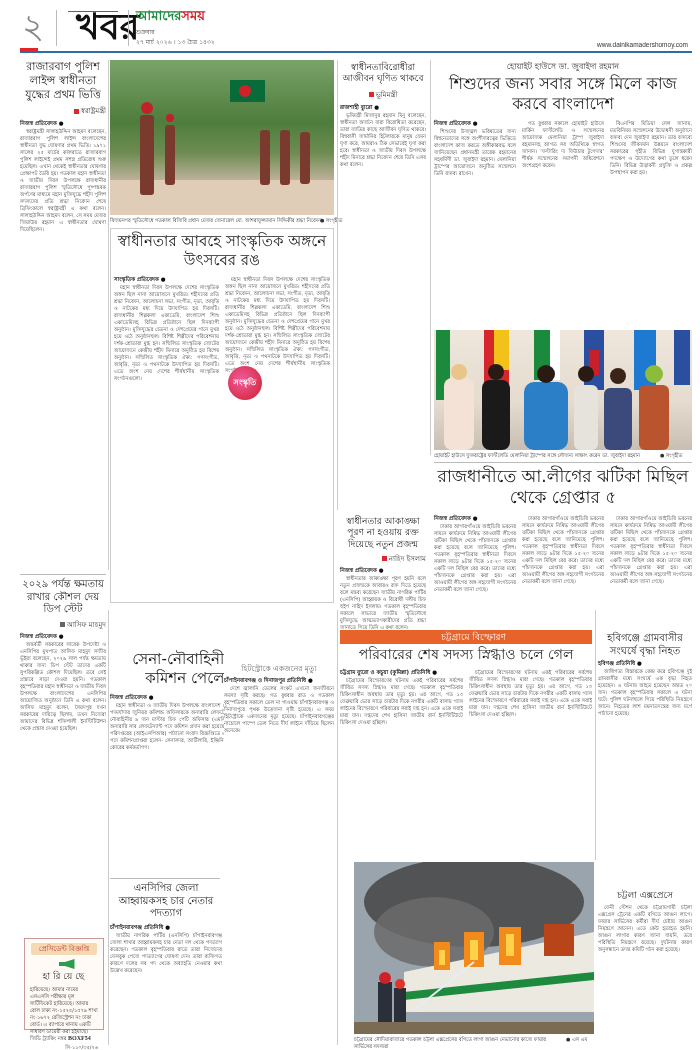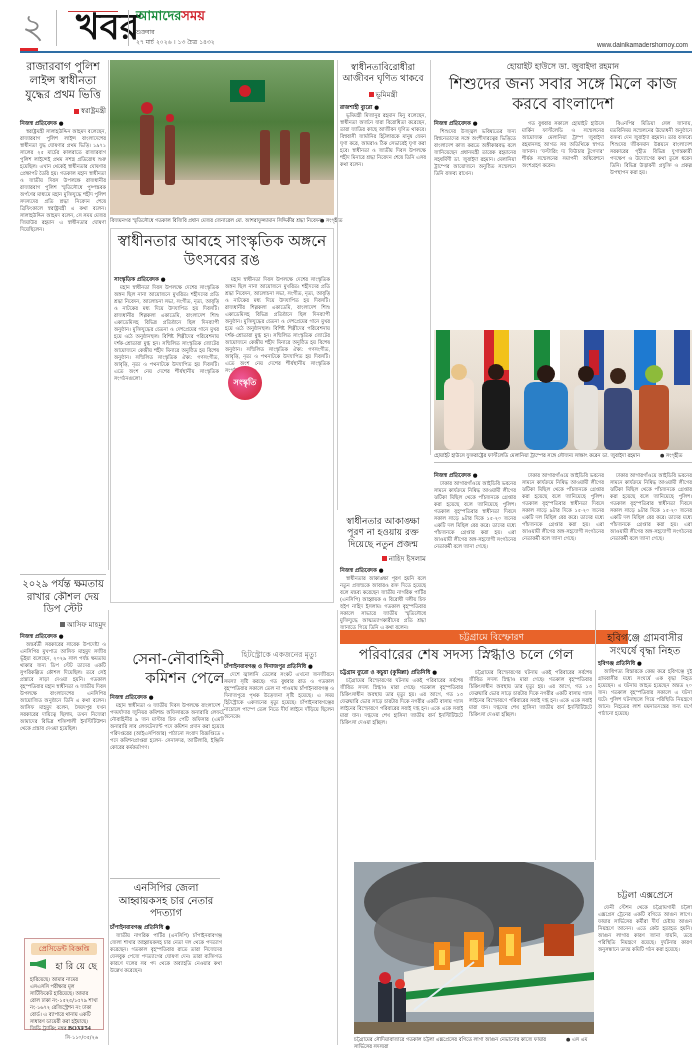--- a/index.html
+++ b/index.html
@@ -181,20 +181,21 @@
   <div class="hl" style="font-size:9px;">স্বাধীনতার আকাঙ্ক্ষা পূরণ না হওয়ায় রক্ত দিয়েছে নতুন প্রজন্ম</div>
   <div class="byline" style="margin-top:3px;"><span class="sq"></span><span>নাহিদ ইসলাম</span></div>
   <div class="dateline" style="margin-top:2px;">নিজস্ব প্রতিবেদক ●</div>
   <div class="body-text" style="height:70px;">
       <p>স্বাধীনতার আকাঙ্ক্ষা পূরণ হয়নি বলে নতুন প্রজন্মকে আবারও রক্ত দিতে হয়েছে বলে মন্তব্য করেছেন জাতীয় নাগরিক পার্টির (এনসিপি) আহ্বায়ক ও বিরোধী দলীয় চিফ হুইপ নাহিদ ইসলাম। গতকাল বৃহস্পতিবার সকালে সাভারে জাতীয় স্মৃতিসৌধে মুক্তিযুদ্ধে আত্মত্যাগকারীদের প্রতি শ্রদ্ধা জানাতে গিয়ে তিনি এ কথা বলেন।</p>
     </div>
 </div>
 
 <div class="abs hrule" style="left:434px; top:462px; width:258px;"></div>
 <div class="abs" style="left:434px; top:466px; width:258px;">
+  <div class="hl" style="font-size:17px;">রাজধানীতে আ.লীগের ঝটিকা মিছিল থেকে গ্রেপ্তার ৫</div>
   <div style="display:flex; gap:6px; margin-top:6px;">
     <div style="flex:1;">
       <div class="dateline">নিজস্ব প্রতিবেদক ●</div>
       <div class="body-text" style="height:110px;">
           <p>ঢাকার আগারগাঁওয়ে আইডিবি ভবনের সামনে কার্যক্রমে নিষিদ্ধ আওয়ামী লীগের ঝটিকা মিছিল থেকে পাঁচজনকে গ্রেপ্তার করা হয়েছে বলে জানিয়েছে পুলিশ। গতকাল বৃহস্পতিবার স্বাধীনতা দিবসে সকাল সাড়ে ৯টার দিকে ১৫-২০ জনের একটি দল মিছিল বের করে। তাদের মধ্যে পাঁচজনকে গ্রেপ্তার করা হয়। এরা আওয়ামী লীগের অঙ্গ-সহযোগী সংগঠনের নেতাকর্মী বলে জানা গেছে।</p>
         </div>
     </div>
     <div style="flex:1;">
       <div class="body-text" style="height:118px;">
           <p>ঢাকার আগারগাঁওয়ে আইডিবি ভবনের সামনে কার্যক্রমে নিষিদ্ধ আওয়ামী লীগের ঝটিকা মিছিল থেকে পাঁচজনকে গ্রেপ্তার করা হয়েছে বলে জানিয়েছে পুলিশ। গতকাল বৃহস্পতিবার স্বাধীনতা দিবসে সকাল সাড়ে ৯টার দিকে ১৫-২০ জনের একটি দল মিছিল বের করে। তাদের মধ্যে পাঁচজনকে গ্রেপ্তার করা হয়। এরা আওয়ামী লীগের অঙ্গ-সহযোগী সংগঠনের নেতাকর্মী বলে জানা গেছে।</p>
@@ -213,59 +214,59 @@
   <div class="hl" style="font-size:10px;">২০২৯ পর্যন্ত ক্ষমতায় রাখার কৌশল দেয় ডিপ স্টেট</div>
   <div class="byline" style="margin-top:3px;"><span class="sq" style="background:#666;"></span><span>আসিফ মাহমুদ</span></div>
   <div class="dateline" style="margin-top:2px;">নিজস্ব প্রতিবেদক ●</div>
   <div class="body-text" style="height:245px;">
       <p>অন্তর্বর্তী সরকারের সাবেক উপদেষ্টা ও এনসিপির মুখপাত্র আসিফ মাহমুদ সজীব ভূঁইয়া বলেছেন, ২০২৯ সাল পর্যন্ত ক্ষমতায় থাকার জন্য ডিপ স্টেট তাদের একটি সুপরিকল্পিত কৌশল দিয়েছিল। তবে সেই প্রস্তাবে সাড়া দেওয়া হয়নি। গতকাল বৃহস্পতিবার মহান স্বাধীনতা ও জাতীয় দিবস উপলক্ষে বাংলাদেশের এনসিপির আয়োজিত অনুষ্ঠানে তিনি এ কথা বলেন। আসিফ মাহমুদ বলেন, সৈয়দপুর যখন সরকারের দায়িত্বে ছিলাম, তখন নিজেরা আমাদের বিভিন্ন শক্তিশালী ইনস্টিটিউশন থেকে প্রস্তাব দেওয়া হয়েছিল।</p>
     </div>
 </div>
 
 <div class="abs ad-box" style="left:24px; top:938px; width:80px; height:92px;">
   <div class="ad-title">প্রেসিডেন্ট বিজ্ঞপ্তি</div>
-  <div style="display:flex; align-items:flex-start; padding-left:5px;">
+  <div style="display:flex; align-items:center; padding-left:5px;flex-direction:column;">
     <div class="megaphone"></div>
     <div class="ad-lost" style="flex:1;">হা রি য়ে ছে</div>
   </div>
   <div class="ad-text">
     <span>হারিয়েছে। আমার নামের এসএসসি পরীক্ষার মূল সার্টিফিকেট হারিয়েছে। আমার রোল ঢাকা নং-১৫২৫/১৫৭৯ শাখা নং-১৬৭২ রেজিস্ট্রেশন নং ঢাকা বোর্ড। এ ব্যাপারে থানায় একটি সাধারণ ডায়েরী করা হইয়াছে। জিডি ট্র্যাকিং নম্বর</span>
     <span style="font-family:'Liberation Serif',serif; font-size:6px; font-weight:bold;">BOXF54</span>
   </div>
   <div style="font-size:5px; text-align:right; padding-right:5px; color:#444;">সি-১১০/৩৫/২৬</div>
 </div>
 
 <div class="abs colrule" style="left:108px; top:610px; height:435px;"></div>
 <div class="abs" style="left:110px; top:650px; width:210px;">
   <div class="hl" style="font-size:15px;">সেনা-নৌবাহিনীতে অনারারি কমিশন পেলেন ২৭ জন</div>
   <div class="dateline" style="margin-top:6px;">নিজস্ব প্রতিবেদক ●</div>
   <div class="body-text" style="height:180px;">
       <p>মহান স্বাধীনতা ও জাতীয় দিবস উপলক্ষে বাংলাদেশ সেনাবাহিনীর ১৮ জন মাস্টার ওয়ারেন্ট অফিসার পদমর্যাদার জুনিয়র কমিশন্ড অফিসারকে অনারারি লেফটেন্যান্ট পদে কমিশন প্রদান করা হয়েছে। একইদিন নৌবাহিনীর ৯ জন মাস্টার চিফ পেটি অফিসার (এমসিপিও) পদমর্যাদার জুনিয়র কমিশন্ড অফিসারকে অনারারি সাব লেফটেন্যান্ট পদে কমিশন প্রদান করা হয়েছে। গতকাল বৃহস্পতিবার আন্তঃবাহিনী জনসংযোগ পরিদপ্তরের (আইএসপিআর) পাঠানো সংবাদ বিজ্ঞপ্তিতে এ তথ্য জানানো হয়। সেনাবাহিনীতে লেফটেন্যান্ট পদে কমিশনপ্রাপ্তরা হলেন- সেনাসদর, আর্টিলারি, ইঞ্জিনিয়ার্স, সিগন্যালস, ইনফ্যান্ট্রি, সাপ্লাই ও অর্ডন্যান্স কোরের কর্মকর্তাগণ।</p>
     </div>
 </div>
 
 <div class="abs" style="left:224px; top:650px; width:110px; background:#fff;">
-  <div class="hl" style="font-size:7.5px; color:#666; margin-top:0;">হিটস্ট্রোকে একজনের মৃত্যু</div>
+  <div class="hl" style="font-size:7.5px; color:#666; margin-top:14px;">হিটস্ট্রোকে একজনের মৃত্যু</div>
   <div class="dateline" style="margin-top:4px;">চাঁপাইনবাবগঞ্জ ও দিনাজপুর প্রতিনিধি ●</div>
   <div class="body-text" style="height:300px;">
       <p>দেশে জ্বালানি তেলের সংকট এখনো জনজীবনে সমস্যা সৃষ্টি করছে। গত বুধবার রাত ও গতকাল বৃহস্পতিবার সকালে তেল না পাওয়ায় চাঁপাইনবাবগঞ্জ ও দিনাজপুরে পৃথক উত্তেজনা সৃষ্টি হয়েছে। এ সময় হিটস্ট্রোকে একজনের মৃত্যু হয়েছে। চাঁপাইনবাবগঞ্জের নাচোলে পাম্পে তেল নিতে দীর্ঘ লাইনে দাঁড়িয়ে ছিলেন অনেকে।</p>
     </div>
 </div>
 
 <div class="abs hrule" style="left:110px; top:878px; width:110px;"></div>
 <div class="abs" style="left:110px; top:882px; width:112px;">
   <div class="hl" style="font-size:10px;">এনসিপির জেলা আহ্বায়কসহ চার নেতার পদত্যাগ</div>
   <div class="dateline" style="margin-top:4px;">চাঁপাইনবাবগঞ্জ প্রতিনিধি ●</div>
   <div class="body-text" style="height:110px;">
       <p>জাতীয় নাগরিক পার্টির (এনসিপি) চাঁপাইনবাবগঞ্জ জেলা শাখার আহ্বায়কসহ চার নেতা দল থেকে পদত্যাগ করেছেন। গতকাল বৃহস্পতিবার রাতে তারা নিজেদের ফেসবুক পেজে পদত্যাগের ঘোষণা দেন। তারা ব্যক্তিগত কারণে দলের সব পদ থেকে অব্যাহতি নেওয়ার কথা উল্লেখ করেছেন।</p>
     </div>
 </div>
 
 <div class="abs colrule" style="left:337px; top:610px; height:435px;"></div>
-<div class="abs kicker-bar" style="left:340px; top:630px; width:288px;padding-left:15px;">চট্টগ্রামে বিস্ফোরণ</div>
+<div class="abs kicker-bar" style="left:340px; top:630px; width:252px;padding-left:15px;">চট্টগ্রামে বিস্ফোরণ</div>
 <div class="abs" style="left:340px; top:646px; width:252px;">
   <div class="hl" style="font-size:14px;">পরিবারের শেষ সদস্য স্নিগ্ধাও চলে গেল</div>
   <div style="display:flex; gap:6px; margin-top:5px;">
     <div style="flex:1;">
       <div class="dateline">চট্টগ্রাম ব্যুরো ও কচুয়া (কুমিল্লা) প্রতিনিধি ●</div>
       <div class="body-text" style="height:150px;">
           <p>চট্টগ্রামের বিস্ফোরণের ঘটনায় একই পরিবারের সর্বশেষ জীবিত সদস্য স্নিগ্ধাও মারা গেছে। গতকাল বৃহস্পতিবার চিকিৎসাধীন অবস্থায় তার মৃত্যু হয়। এর আগে, গত ১৩ ফেব্রুয়ারি ভোর সাড়ে চারটার দিকে নগরীর একটি বাসায় গ্যাস লাইনের বিস্ফোরণে পরিবারের সবাই দগ্ধ হন। একে একে সবাই মারা যান। দগ্ধদের শেখ হাসিনা জাতীয় বার্ন ইনস্টিটিউটে চিকিৎসা দেওয়া হচ্ছিল।</p>
         </div>
     </div>
     <div style="flex:1;">

